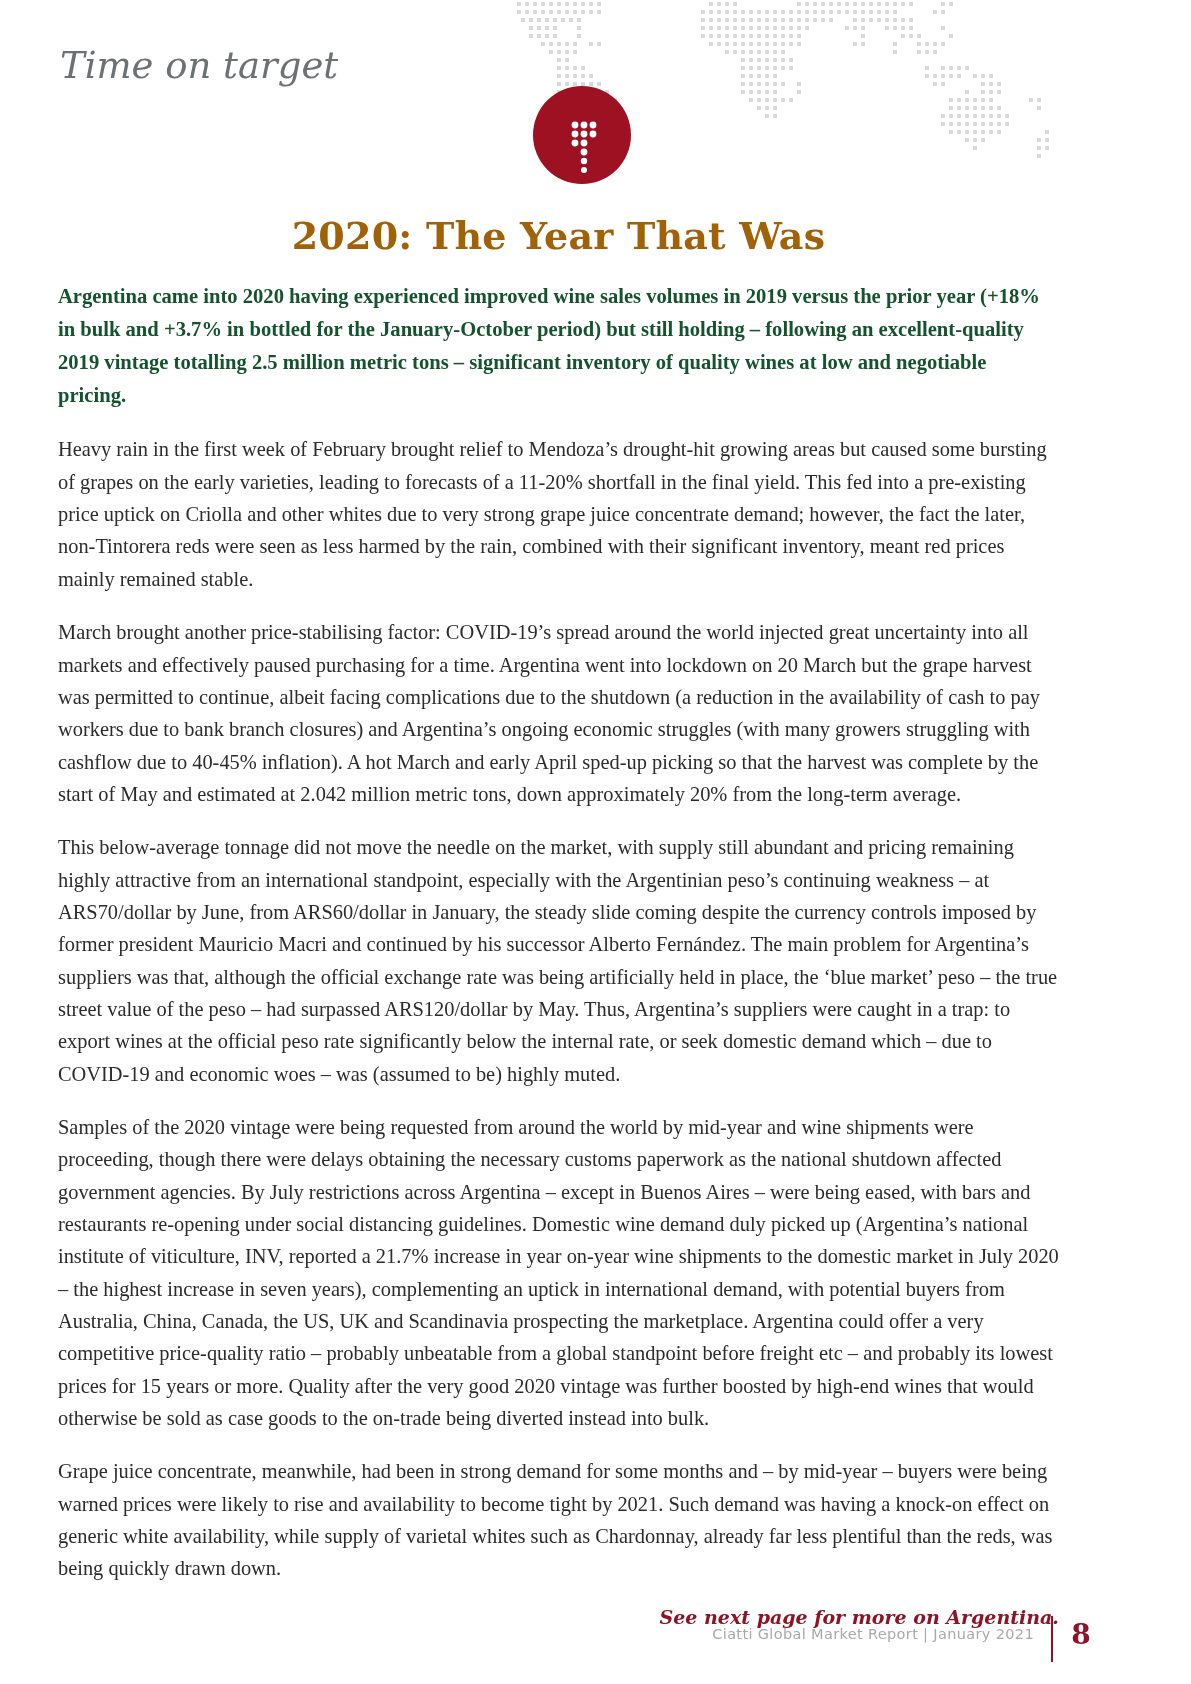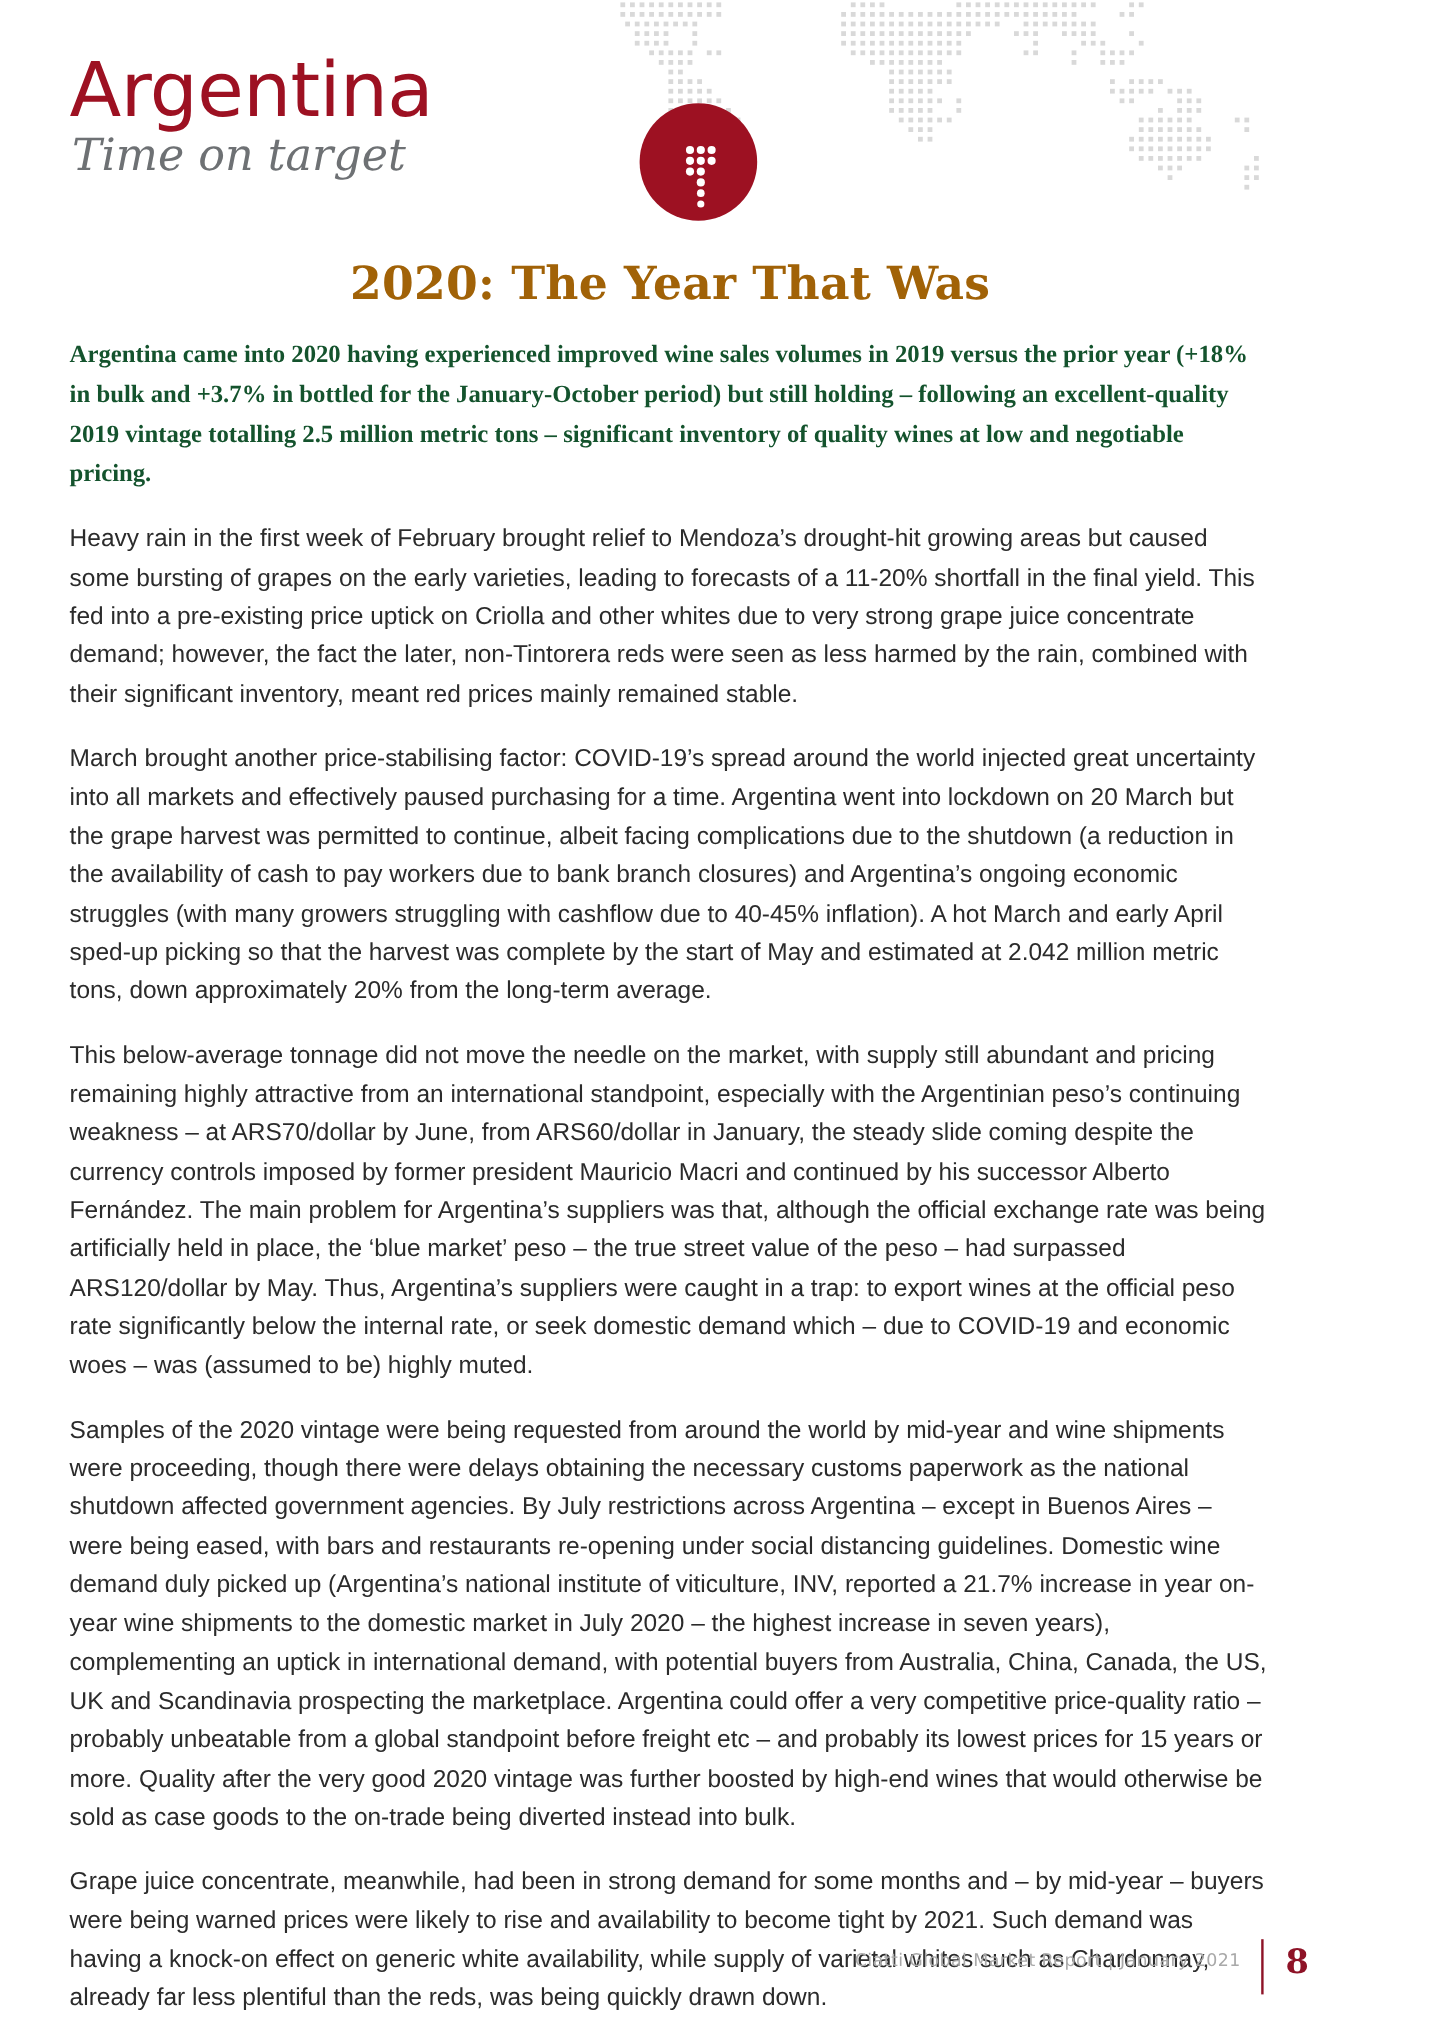--- a/index.html
+++ b/index.html
@@ -93,21 +93,21 @@
   .lede {
     font-family: "Liberation Serif", serif;
     font-weight: 700;
     font-size: 20.6px;
     line-height: 1.60;
     color: #14532d;
     margin: 0 0 22px 0;
     text-align: left;
   }
   .body-par {
-    font-family: Liberation Sans, sans-serif;
+    font-family: Liberation Serif, serif;
     font-weight: 400;
     font-size: 20.4px;
     line-height: 1.585;
     color: #2b2b2b;
     margin: 0 0 21px 0;
     text-align: left;
   }
   #continued-note {
     font-family: "DejaVu Serif", serif;
     font-style: italic;
@@ -543,39 +543,39 @@
           <circle cx="51" cy="57" r="3.4"></circle>
         <circle cx="51" cy="66" r="3.4"></circle>
         <circle cx="51" cy="75" r="3.2"></circle>
         <circle cx="51" cy="84" r="3.0"></circle>
       </g>
     </svg>
   </div>
 </div>
 
 <div id="masthead">
-  <div id="country-title">Argentina</div>
   <div id="country-tagline">Time on target</div>
 </div>
 
 <div id="article">
 
   <h1 id="article-headline">2020: The Year That Was</h1>
 
   <p class="lede">Argentina came into 2020 having experienced improved wine sales volumes in 2019 versus the prior year (+18% in bulk and +3.7% in bottled for the January-October period) but still holding – following an excellent-quality 2019 vintage totalling 2.5 million metric tons – significant inventory of quality wines at low and negotiable pricing.</p>
 
   <p class="body-par">Heavy rain in the first week of February brought relief to Mendoza’s drought-hit growing areas but caused some bursting of grapes on the early varieties, leading to forecasts of a 11-20% shortfall in the final yield. This fed into a pre-existing price uptick on Criolla and other whites due to very strong grape juice concentrate demand; however, the fact the later, non-Tintorera reds were seen as less harmed by the rain, combined with their significant inventory, meant red prices mainly remained stable.</p>
 
   <p class="body-par">March brought another price-stabilising factor: COVID-19’s spread around the world injected great uncertainty into all markets and effectively paused purchasing for a time. Argentina went into lockdown on 20 March but the grape harvest was permitted to continue, albeit facing complications due to the shutdown (a reduction in the availability of cash to pay workers due to bank branch closures) and Argentina’s ongoing economic struggles (with many growers struggling with cashflow due to 40-45% inflation). A hot March and early April sped-up picking so that the harvest was complete by the start of May and estimated at 2.042 million metric tons, down approximately 20% from the long-term average.</p>
 
   <p class="body-par">This below-average tonnage did not move the needle on the market, with supply still abundant and pricing remaining highly attractive from an international standpoint, especially with the Argentinian peso’s continuing weakness – at ARS70/dollar by June, from ARS60/dollar in January, the steady slide coming despite the currency controls imposed by former president Mauricio Macri and continued by his successor Alberto Fernández. The main problem for Argentina’s suppliers was that, although the official exchange rate was being artificially held in place, the ‘blue market’ peso – the true street value of the peso – had surpassed ARS120/dollar by May. Thus, Argentina’s suppliers were caught in a trap: to export wines at the official peso rate significantly below the internal rate, or seek domestic demand which – due to COVID-19 and economic woes – was (assumed to be) highly muted.</p>
 
   <p class="body-par">Samples of the 2020 vintage were being requested from around the world by mid-year and wine shipments were proceeding, though there were delays obtaining the necessary customs paperwork as the national shutdown affected government agencies. By July restrictions across Argentina – except in Buenos Aires – were being eased, with bars and restaurants re-opening under social distancing guidelines. Domestic wine demand duly picked up (Argentina’s national institute of viticulture, INV, reported a 21.7% increase in year on-year wine shipments to the domestic market in July 2020 – the highest increase in seven years), complementing an uptick in international demand, with potential buyers from Australia, China, Canada, the US, UK and Scandinavia prospecting the marketplace. Argentina could offer a very competitive price-quality ratio – probably unbeatable from a global standpoint before freight etc – and probably its lowest prices for 15 years or more. Quality after the very good 2020 vintage was further boosted by high-end wines that would otherwise be sold as case goods to the on-trade being diverted instead into bulk.</p>
 
   <p class="body-par">Grape juice concentrate, meanwhile, had been in strong demand for some months and – by mid-year – buyers were being warned prices were likely to rise and availability to become tight by 2021. Such demand was having a knock-on effect on generic white availability, while supply of varietal whites such as Chardonnay, already far less plentiful than the reds, was being quickly drawn down.</p>
 
+  <p id="continued-note">See next page for more on Argentina.</p>
 </div>
 
 <div id="page-footer">
   <div id="footer-credit">Ciatti Global Market Report  |  January 2021</div>
   <div id="footer-rule"></div>
   <div id="page-number">8</div>
 </div>
 
 </body></html>

